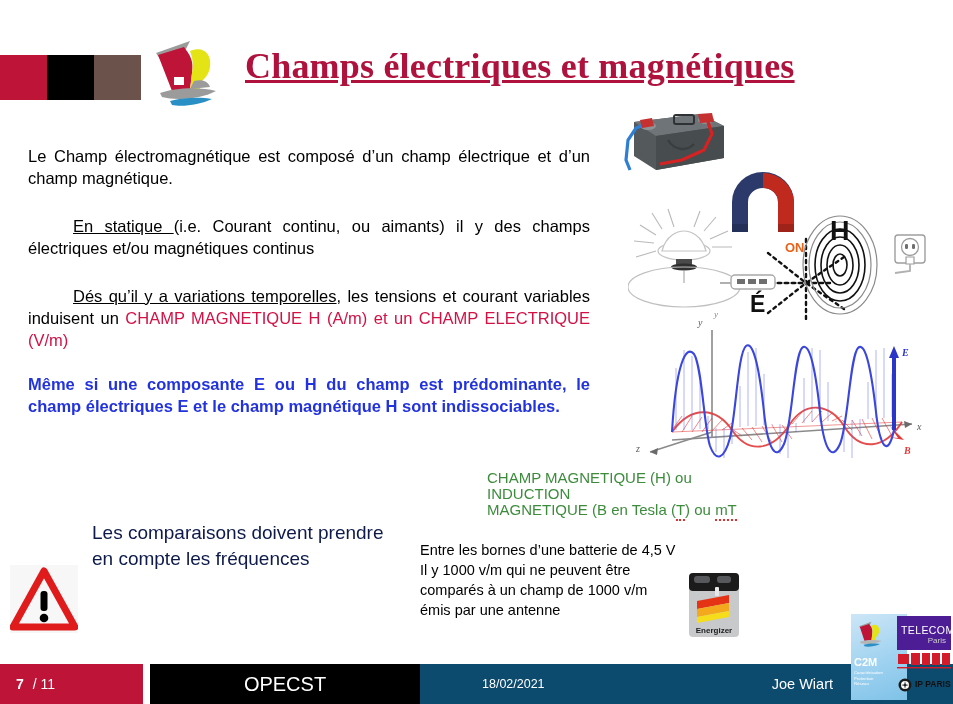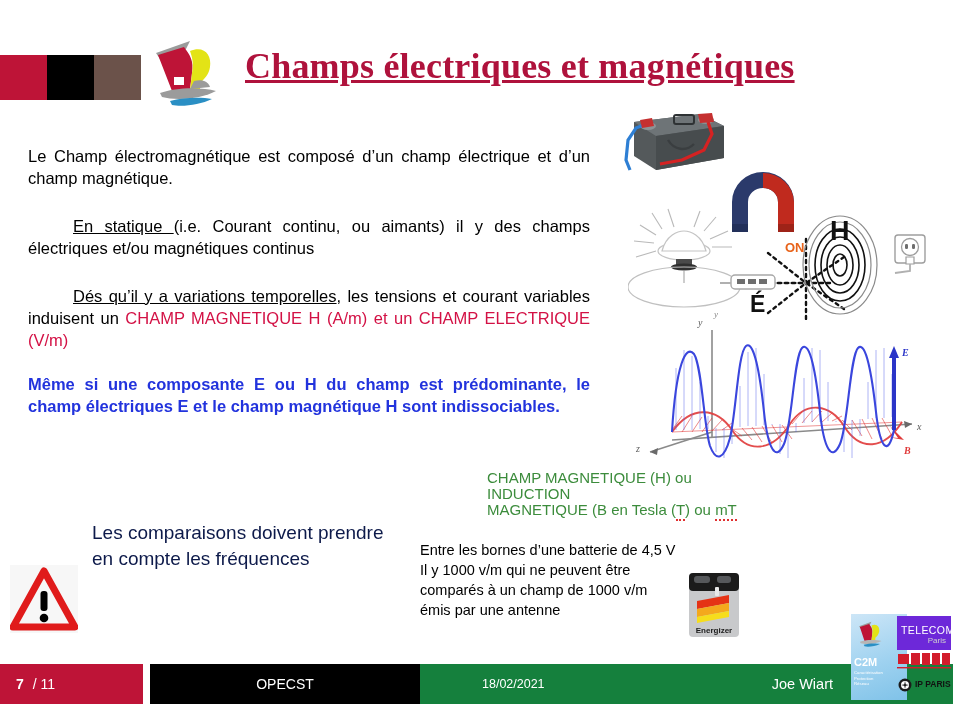--- a/index.html
+++ b/index.html
@@ -90,39 +90,39 @@
   .f-page {
     width: 143px; background: #BE1437; color: #ffffff;
     display: flex; align-items: center; padding-left: 16px;
     font-size: 14px; box-sizing: border-box;
   }
   .f-page .num { font-weight: bold; margin-right: 9px; }
   .f-gap { width: 7px; background: #ffffff; }
   .f-black {
     width: 270px; background: #000000; color: #ffffff;
     display: flex; align-items: center; justify-content: center;
-    font-size: 14px;
+    font-size: 20px;
   }
   .f-brown {
-    flex: 1; background: #15803d; color: #ffffff;
+    flex: 1; background: #0c4a6e; color: #ffffff;
     display: flex; align-items: center; position: relative;
     font-size: 12.5px;
   }
   .f-date { position: absolute; left: 62px; font-size: 12.5px; }
   .f-author { position: absolute; right: 120px; font-size: 14.5px; }
 
   .logos-br { position: absolute; right: 2px; bottom: 2px; width: 100px; height: 88px; }
   .c2m-box {
     position: absolute; left: 0; top: 0; width: 56px; height: 86px;
     background: linear-gradient(160deg,#CDE6F7 0%,#9FD2F0 55%,#7FC2E8 100%);
     overflow: hidden;
   }
   .c2m-txt { position: absolute; left: 3px; top: 42px; font-size: 11px; font-weight: bold; color: #ffffff; font-family: "Liberation Sans", sans-serif; }
   .c2m-sub { position: absolute; left: 3px; top: 56px; font-size: 4.3px; line-height: 5.6px; color: #ffffff; font-family: "Liberation Sans", sans-serif; }
-  .tp-box { position: absolute; left: 46px; top: 2px; width: 54px; height: 34px; background: #6d28d9; }
+  .tp-box { position: absolute; left: 46px; top: 2px; width: 54px; height: 34px; background: #4c1d95; }
   .tp-1 { position: absolute; left: 4px; top: 8px; font-size: 10.5px; letter-spacing: .4px; color: #ffffff; font-family: "Liberation Sans", sans-serif; }
   .tp-2 { position: absolute; right: 5px; top: 20px; font-size: 8px; color: #cfcfcf; font-family: "Liberation Sans", sans-serif; }
   .cn-box { position: absolute; left: 46px; top: 37px; width: 54px; height: 20px; }
   .ip-box { position: absolute; left: 46px; top: 62px; width: 54px; height: 18px; }
   .ip-txt { position: absolute; left: 18px; top: 3px; font-size: 8.5px; font-weight: bold; color: #111111; font-family: "Liberation Sans", sans-serif; }
 </style>
 </head>
 <body>
 
 <div class="slide">

